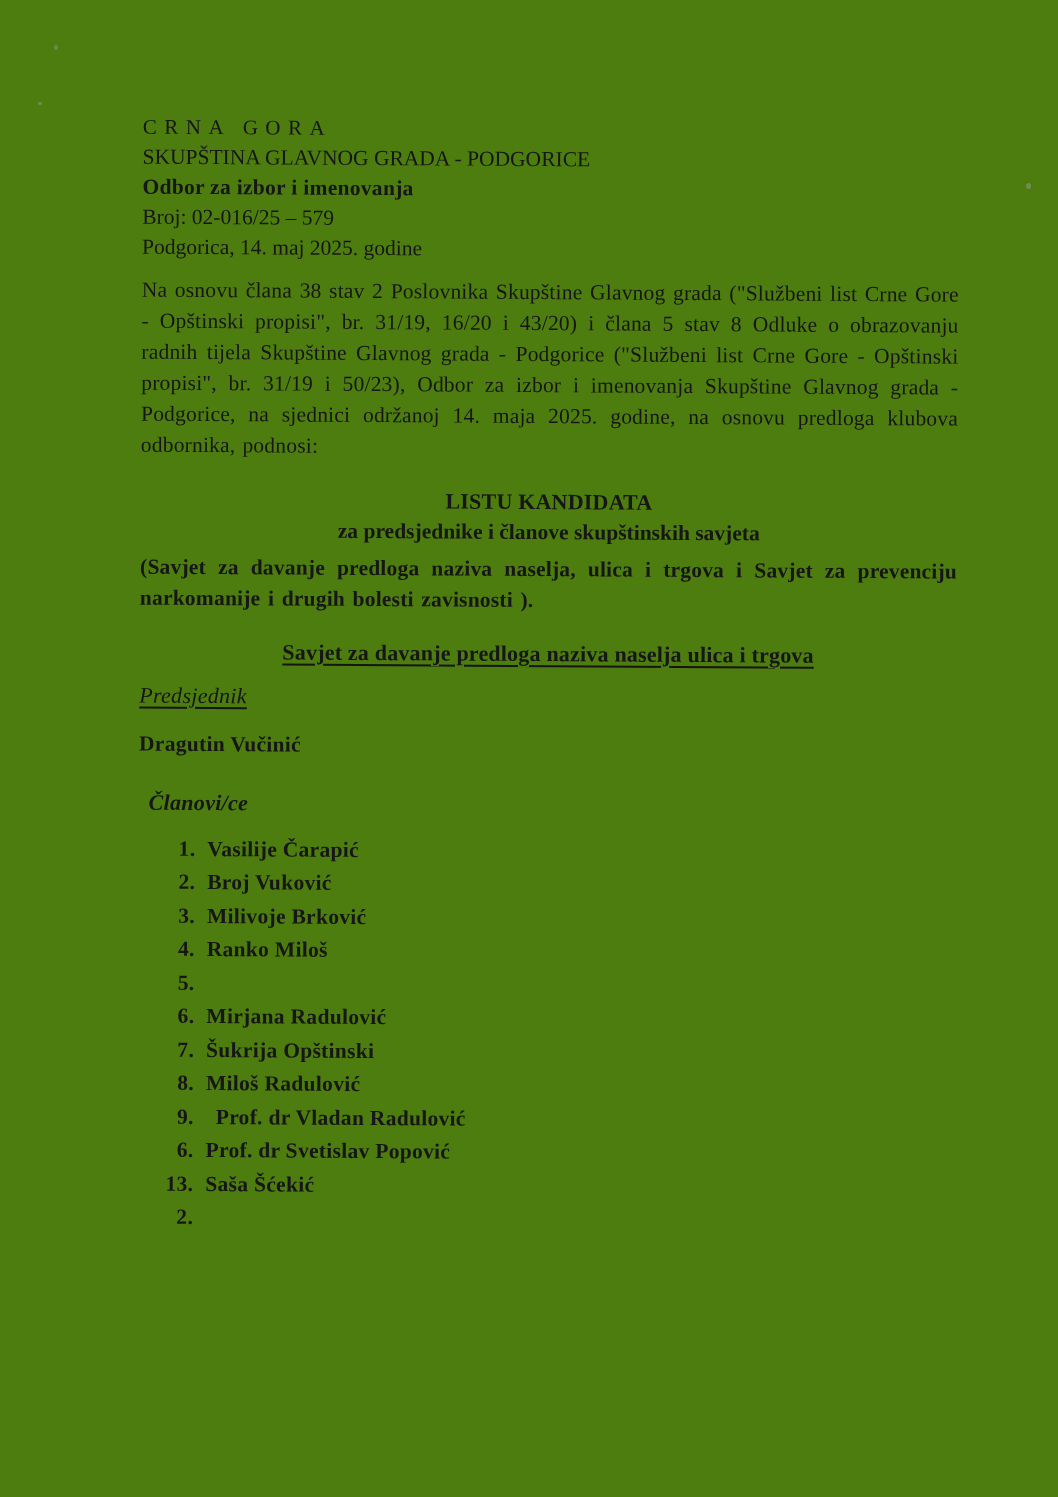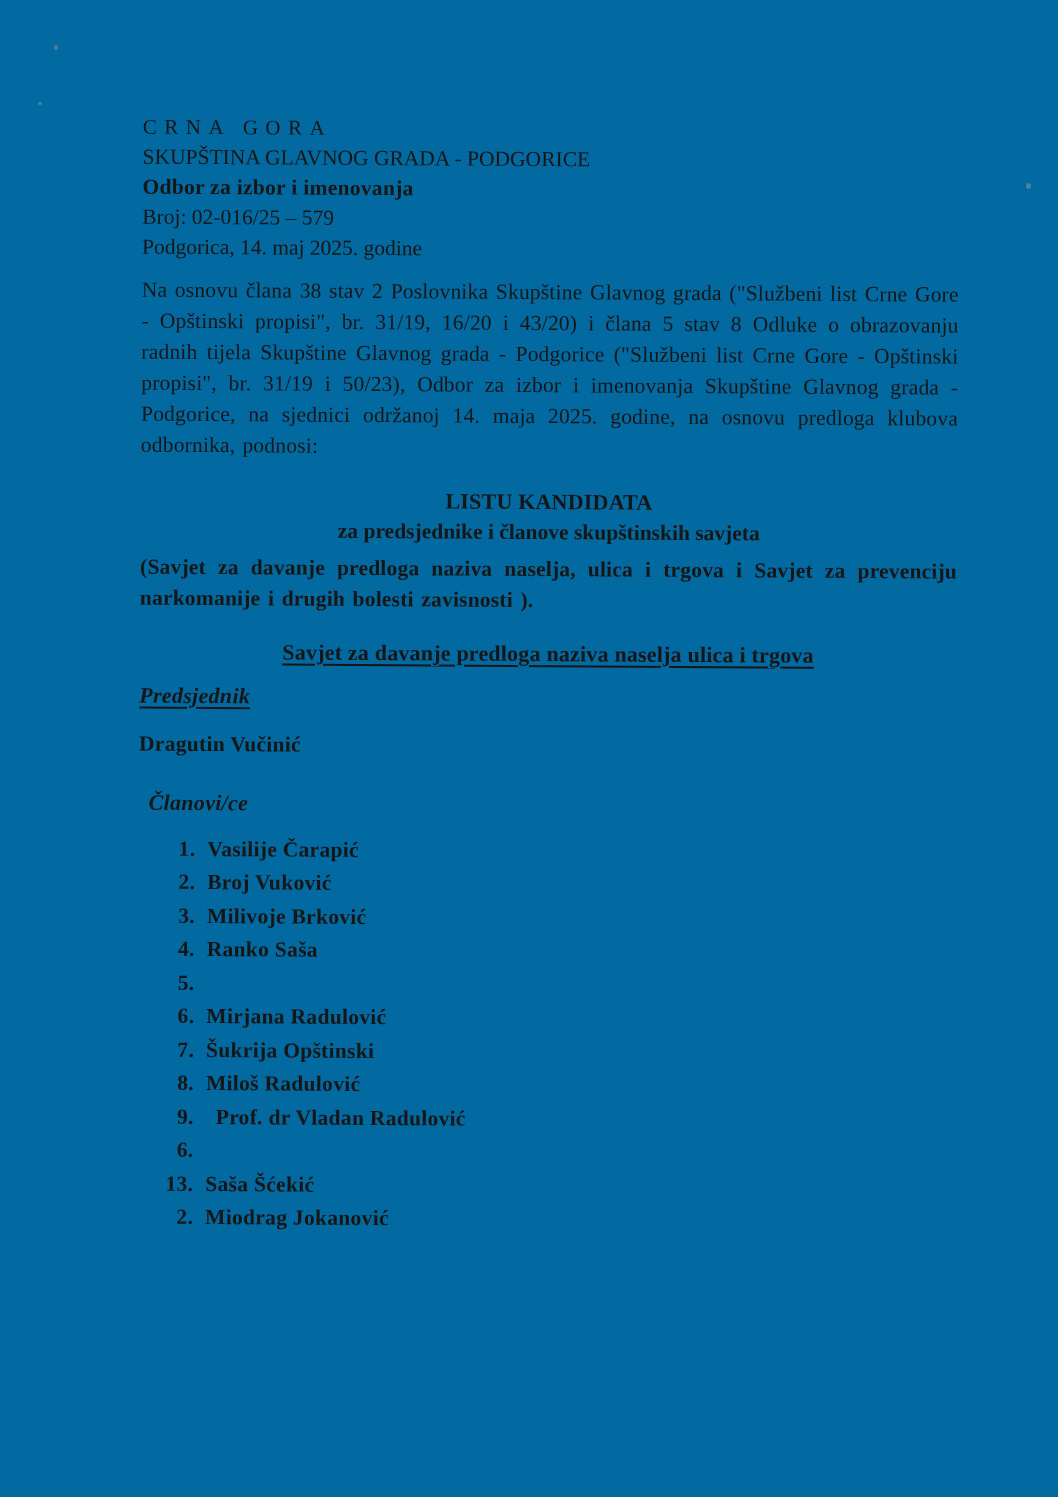--- a/index.html
+++ b/index.html
@@ -4,21 +4,21 @@
 <style>
   html, body { margin: 0; padding: 0; }
   body {
     width: 1058px; height: 1497px;
     background: #ffffff;
     font-family: "Liberation Serif", "DejaVu Serif", serif;
   }
   .sheet {
     position: relative;
     width: 1058px; height: 1497px;
-    background: #0369a1;
+    background: #4d7c0f;
     overflow: hidden;
     color: #161616;
   }
   .content {
     position: absolute; left: 0; top: 0; right: 0;
     padding: 114px 100px 0 141px;
     transform: rotate(0.35deg);
     transform-origin: 529px 420px;
   }
   .hline { font-size: 21.5px; line-height: 30px; white-space: nowrap; }
@@ -46,21 +46,21 @@
   }
   .council {
     margin-top: 21px; text-align: center;
     font-weight: bold; font-size: 22px; line-height: 32px;
     text-decoration: underline;
     text-decoration-thickness: 2px; text-underline-offset: 4px;
     letter-spacing: 0.2px;
   }
   .pres-label { margin-top: 12px; font-size: 22px; line-height: 32px; }
   .pres-label span {
-    font-weight: bold; font-style: italic;
+    font-weight: normal; font-style: italic;
     text-decoration: underline;
     text-decoration-thickness: 2px; text-underline-offset: 4px;
     letter-spacing: 0.3px;
   }
   .pres-name {
     margin-top: 17px;
     font-weight: bold; font-size: 21.5px; line-height: 30px;
     letter-spacing: 0.3px;
   }
   .members-label {
@@ -122,21 +122,21 @@
       <div class="member">
         <span class="num">2.</span>
         <span class="name">Broj Vuković</span>
       </div>
       <div class="member">
         <span class="num">3.</span>
         <span class="name">Milivoje Brković</span>
       </div>
       <div class="member">
         <span class="num">4.</span>
-        <span class="name">Ranko Saša</span>
+        <span class="name">Ranko Miloš</span>
       </div>
       <div class="member">
         <span class="num">5.</span>
       </div>
       <div class="member">
         <span class="num">6.</span>
         <span class="name">Mirjana Radulović</span>
       </div>
       <div class="member">
         <span class="num">7.</span>
@@ -145,25 +145,25 @@
       <div class="member">
         <span class="num">8.</span>
         <span class="name">Miloš Radulović</span>
       </div>
       <div class="member gap9">
         <span class="num">9.</span>
         <span class="name">Prof. dr Vladan Radulović</span>
       </div>
       <div class="member">
         <span class="num">6.</span>
+        <span class="name">Prof. dr Svetislav Popović</span>
       </div>
       <div class="member">
         <span class="num">13.</span>
         <span class="name">Saša Šćekić</span>
       </div>
       <div class="member">
         <span class="num">2.</span>
-        <span class="name">Miodrag Jokanović</span>
       </div>
     </div>
 
   </div>
 </div>
 
 </body></html>

